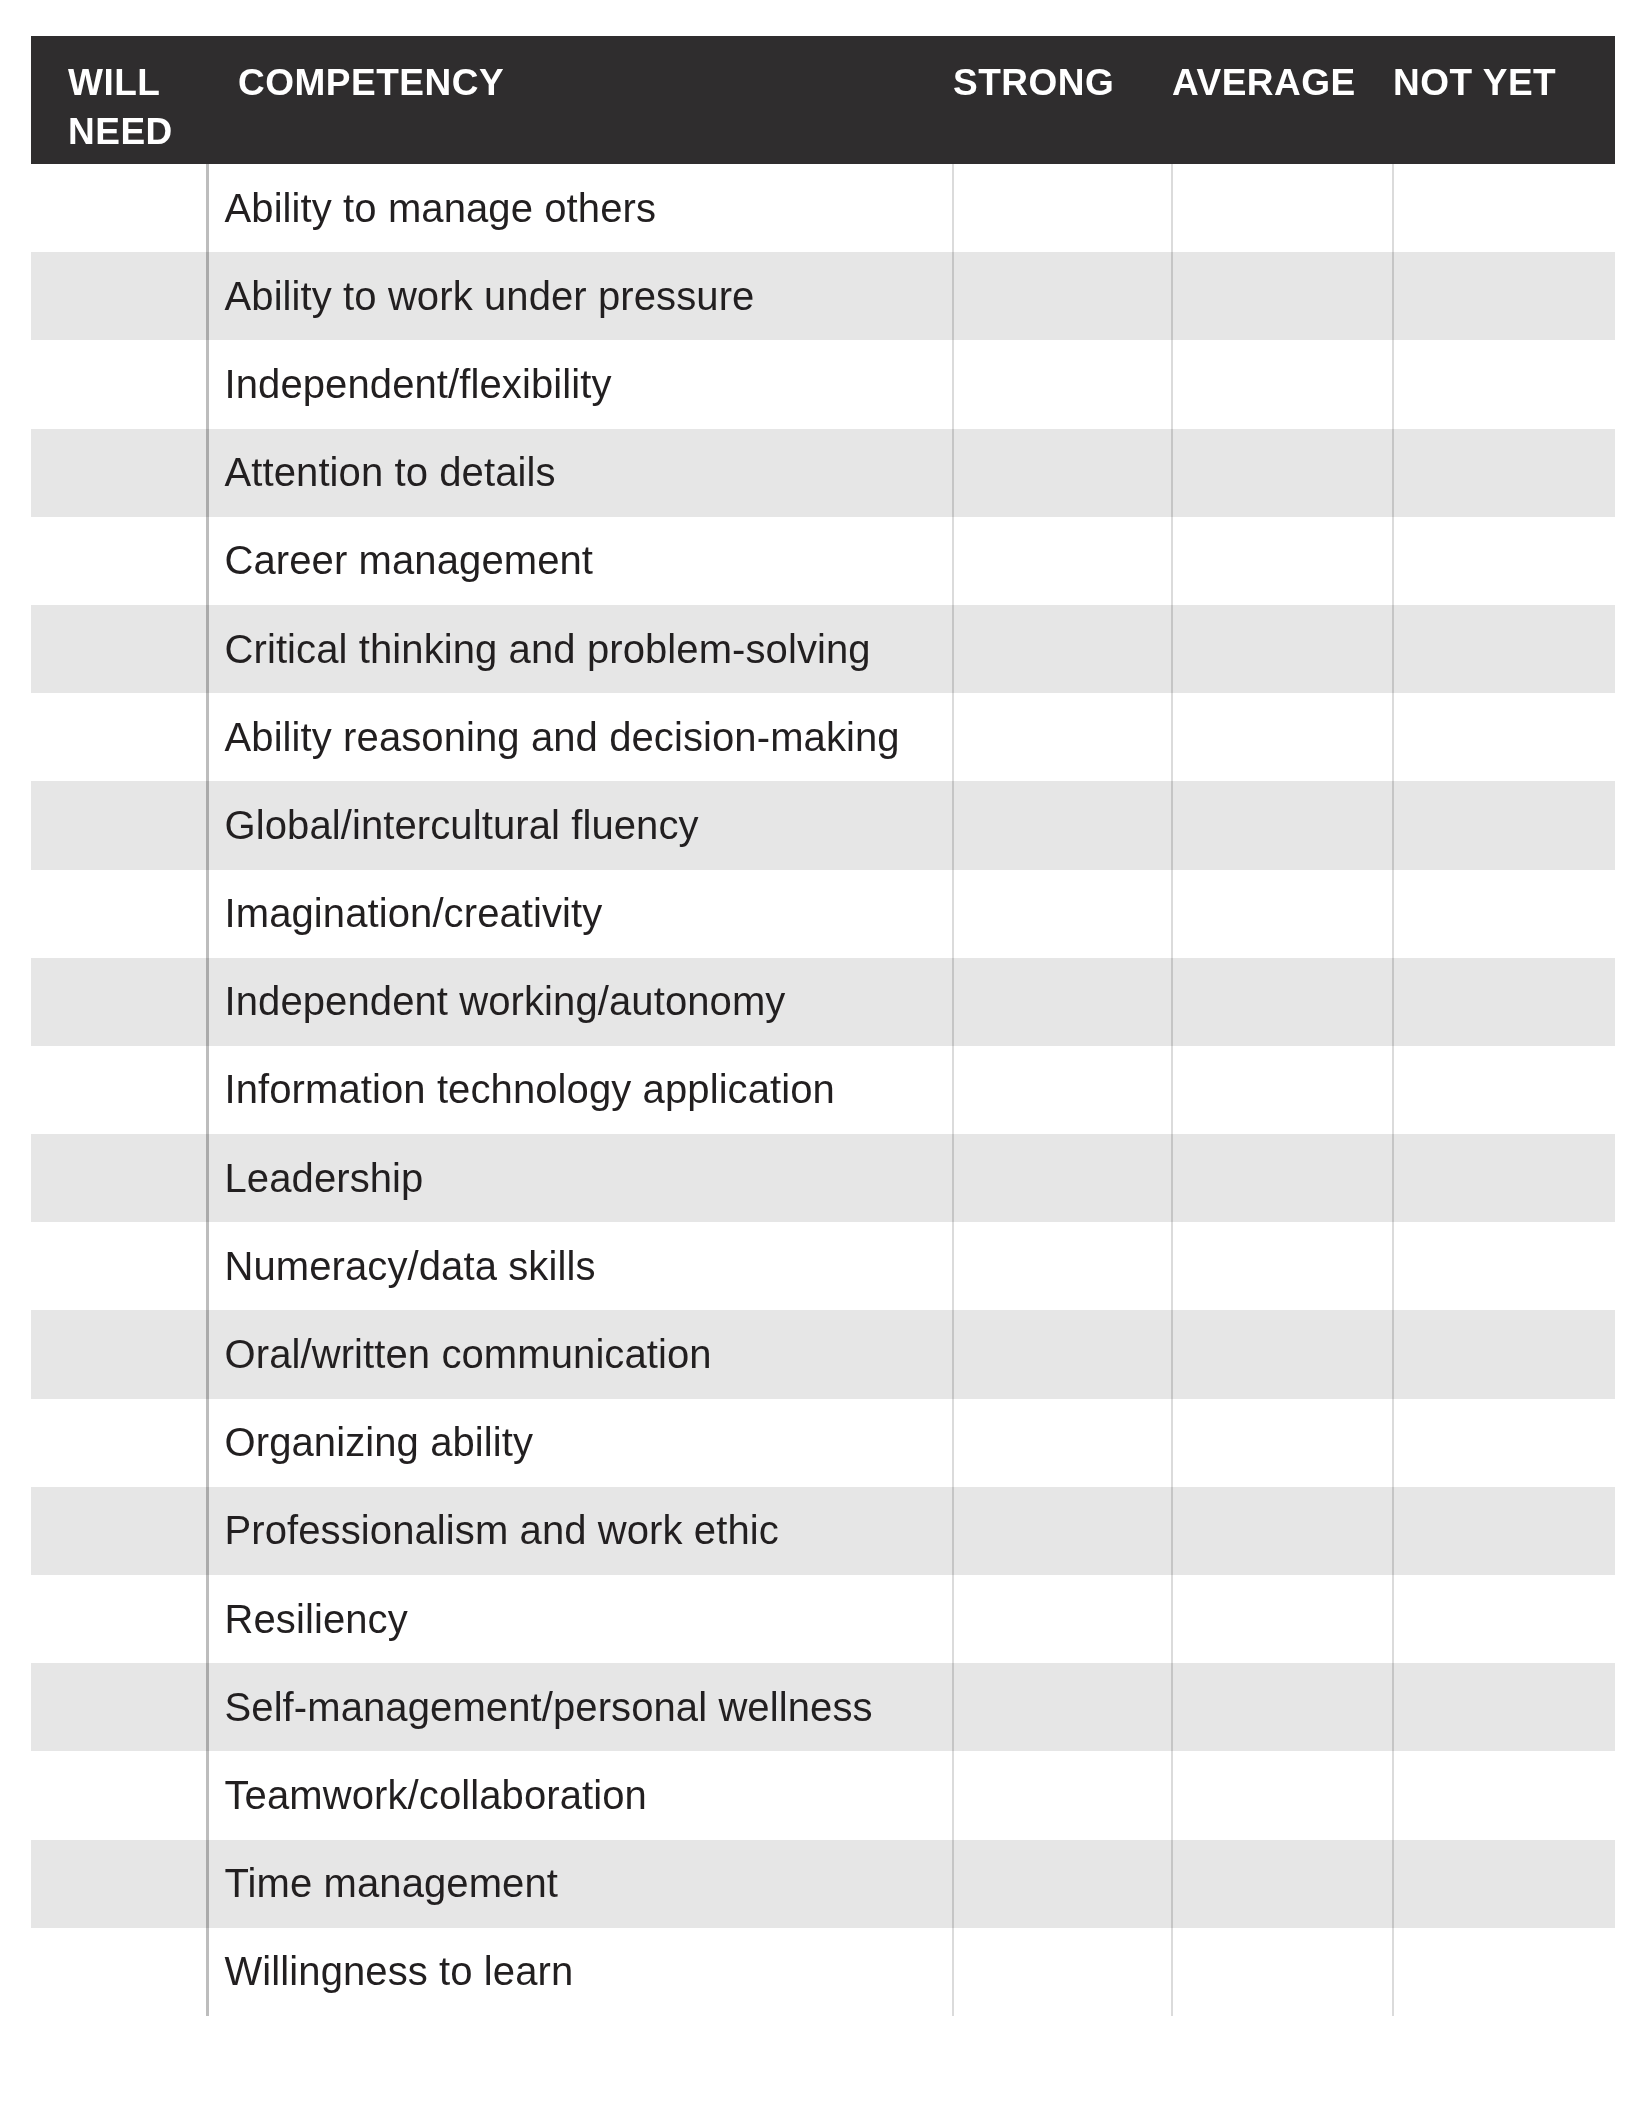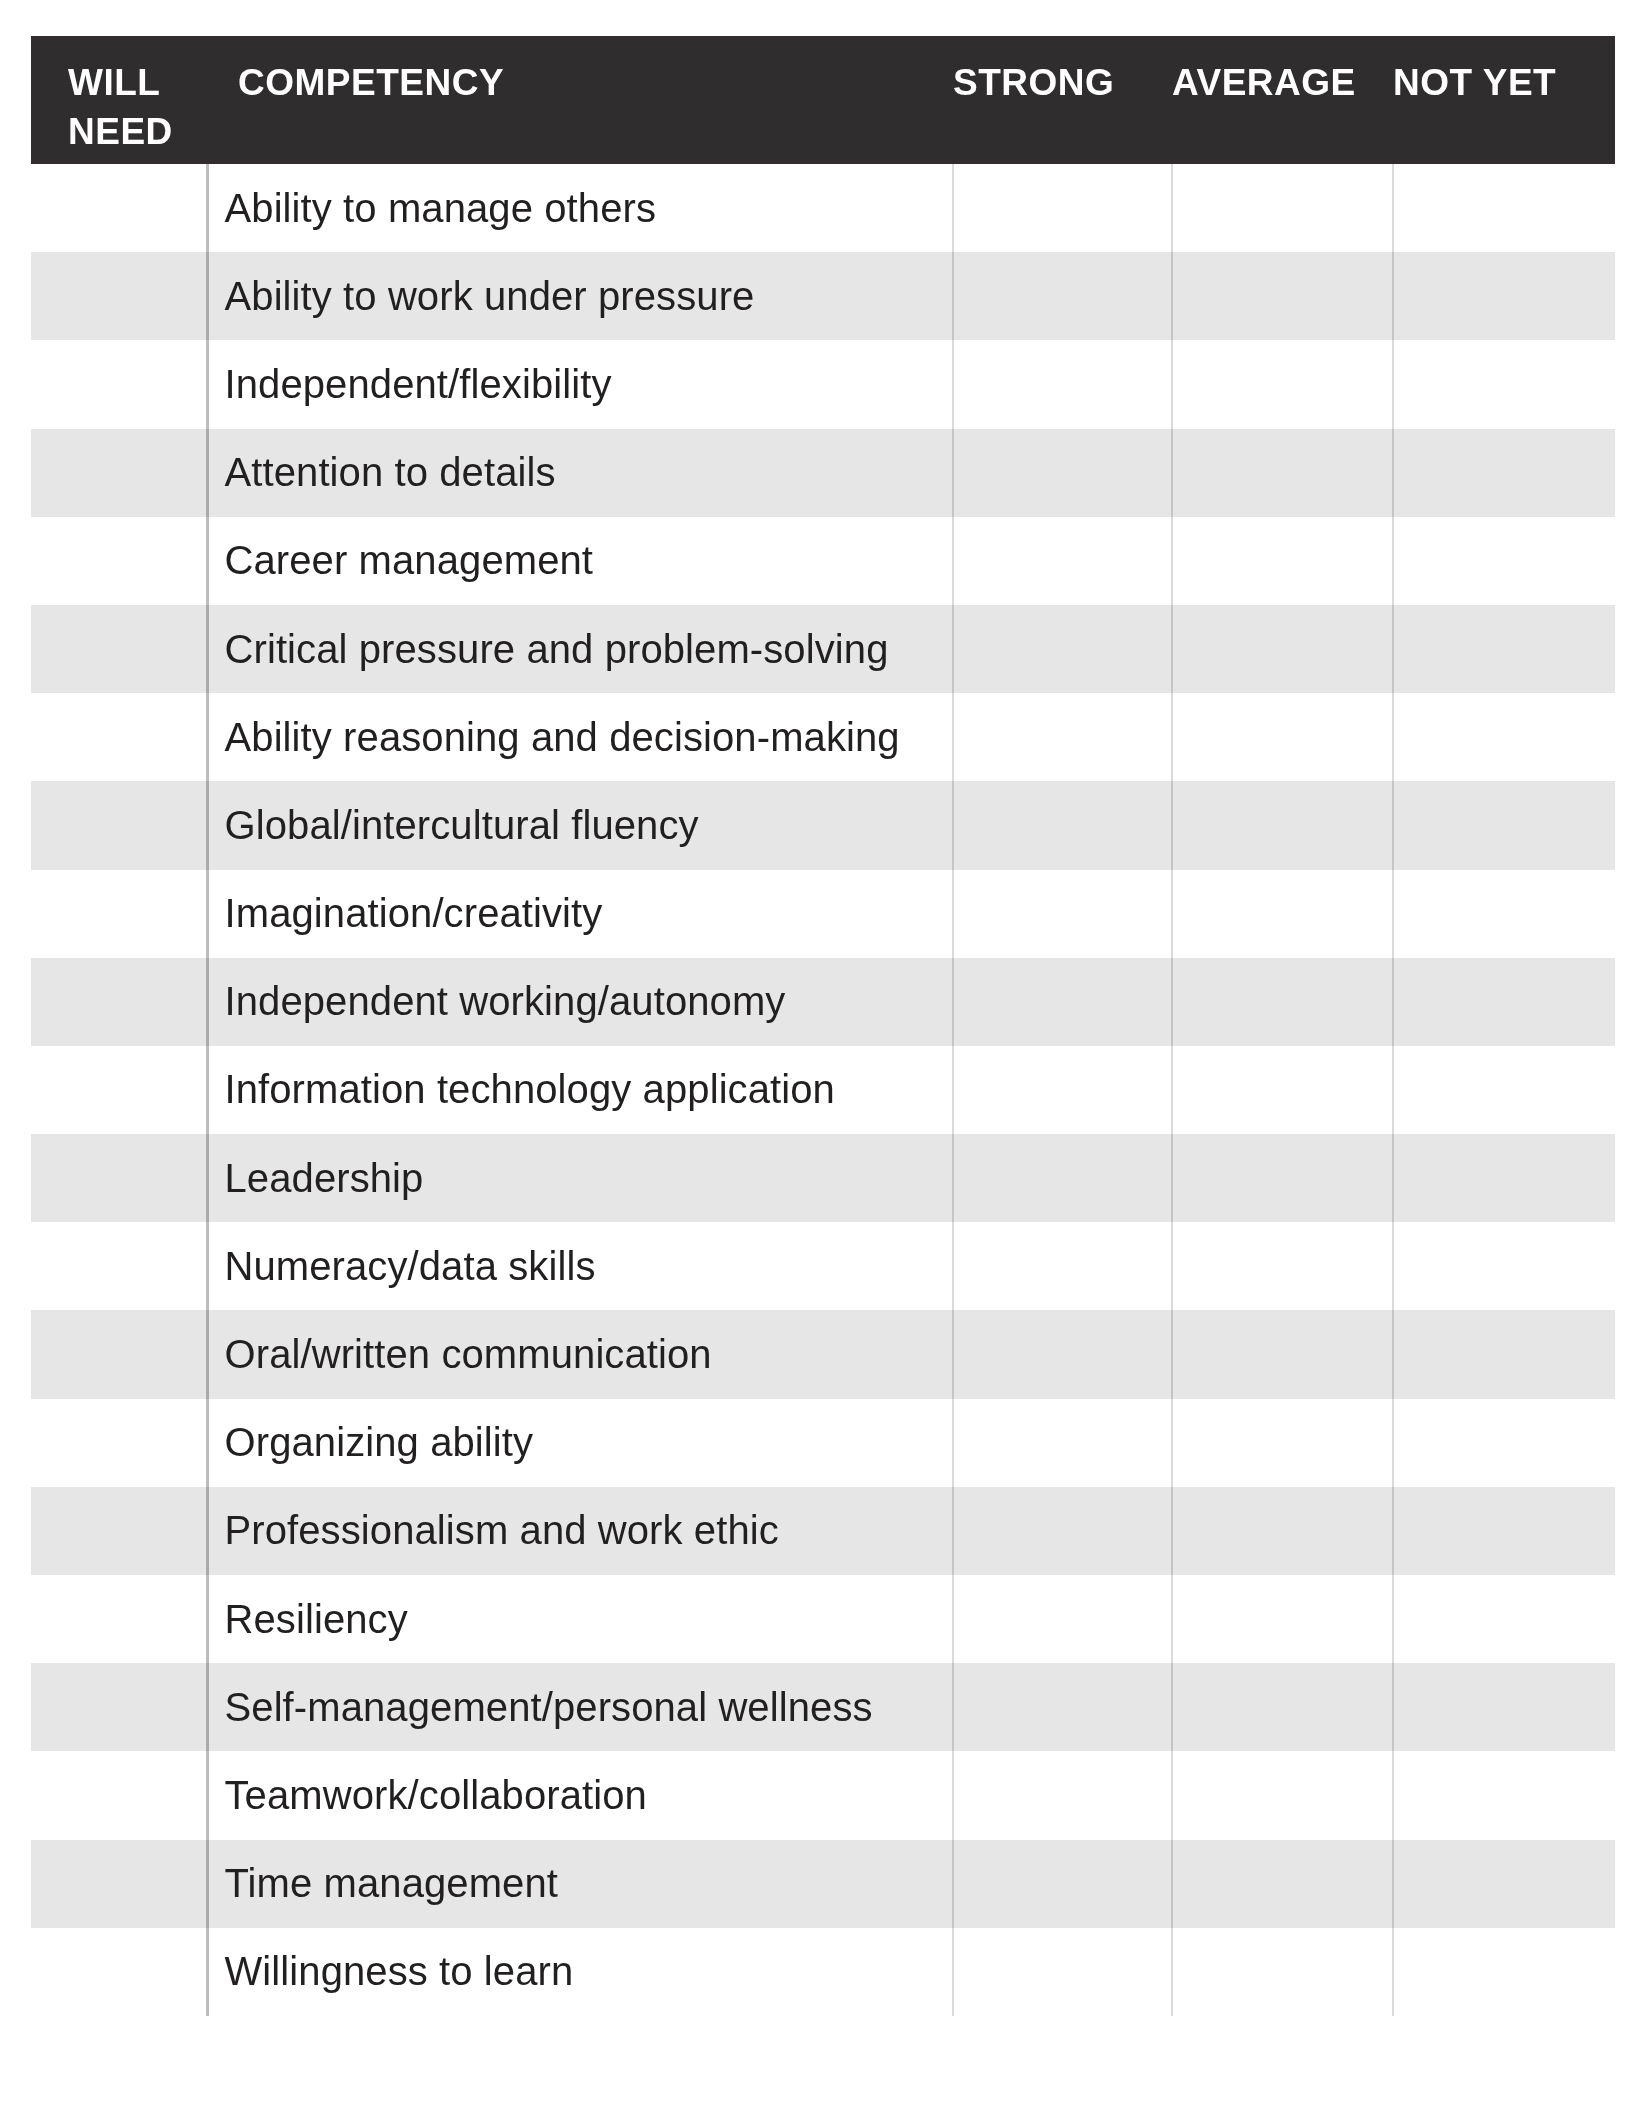--- a/index.html
+++ b/index.html
@@ -116,21 +116,21 @@
   <tr>
     <td class="cell-willneed"></td>
     <td class="cell-competency">Career management</td>
     <td class="cell-rating"></td>
     <td class="cell-rating"></td>
     <td class="cell-rating"></td>
   </tr>
 
   <tr>
     <td class="cell-willneed"></td>
-    <td class="cell-competency">Critical pressure and problem-solving</td>
+    <td class="cell-competency">Critical thinking and problem-solving</td>
     <td class="cell-rating"></td>
     <td class="cell-rating"></td>
     <td class="cell-rating"></td>
   </tr>
 
 
   <tr>
     <td class="cell-willneed"></td>
     <td class="cell-competency">Ability reasoning and decision-making</td>
     <td class="cell-rating"></td>

